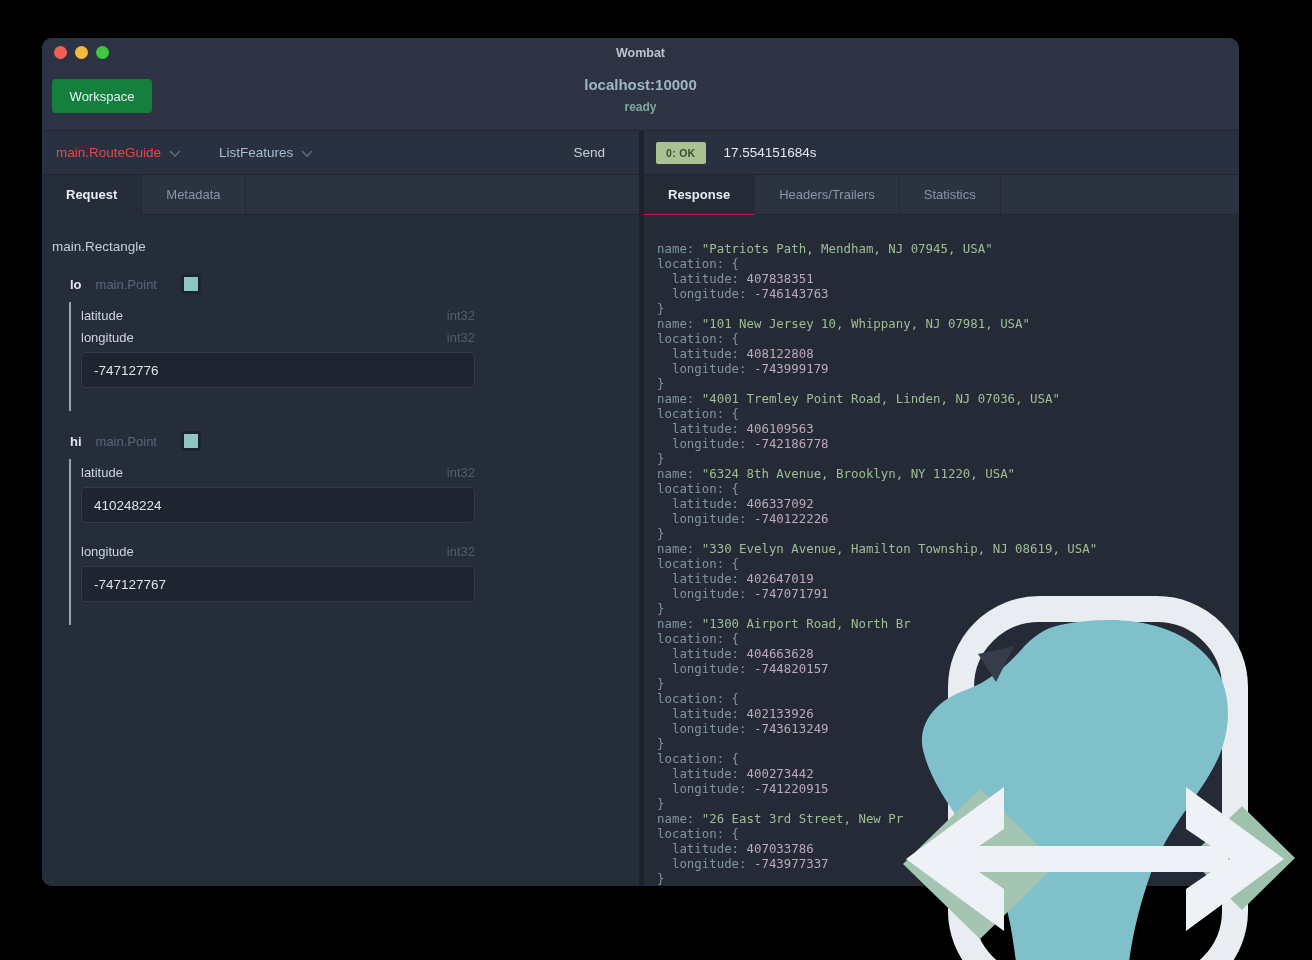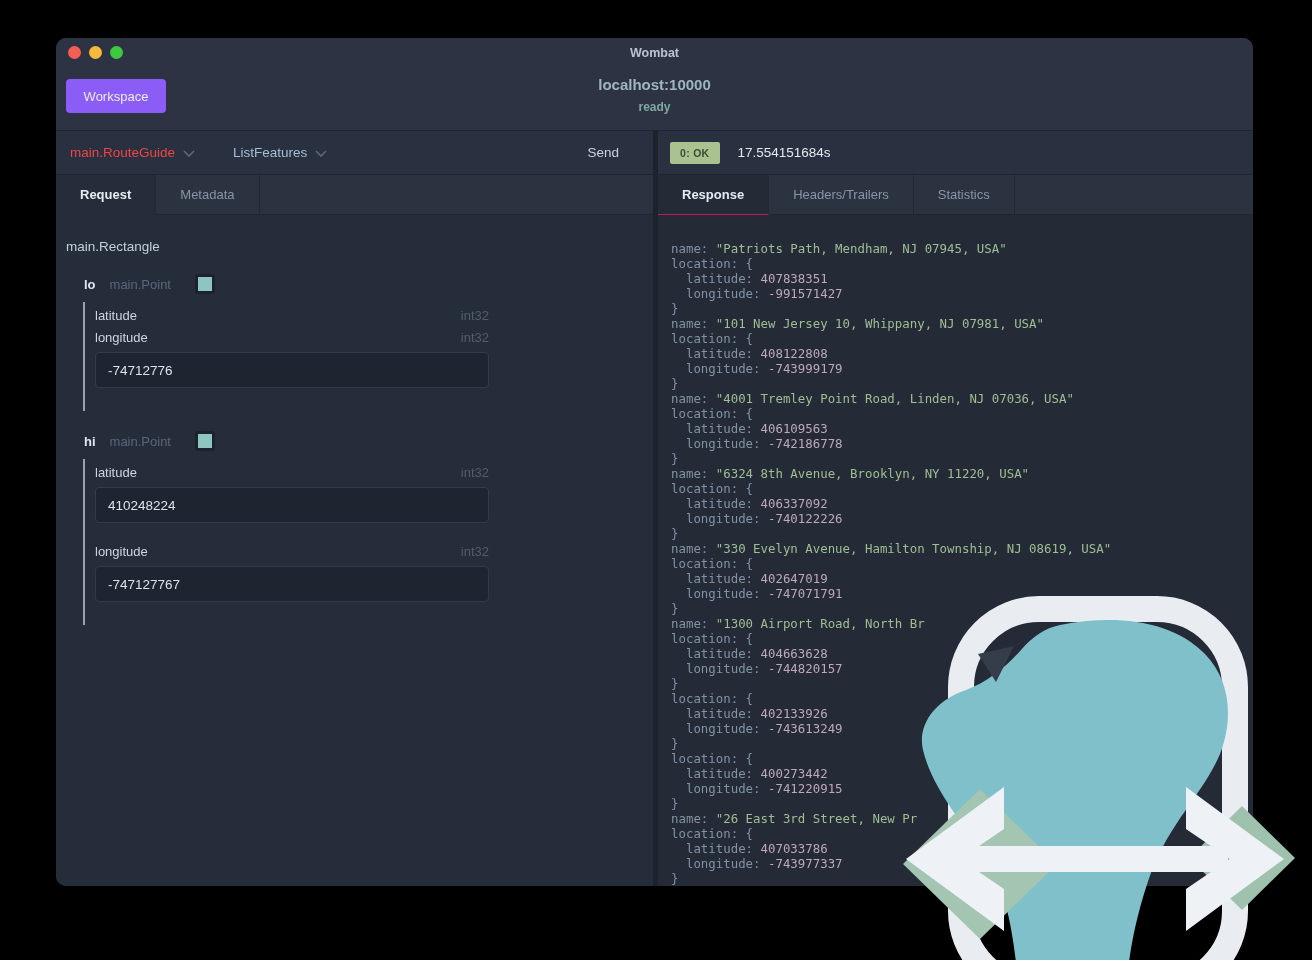--- a/index.html
+++ b/index.html
@@ -2,41 +2,41 @@
 <html><head>
 <meta charset="utf-8">
 <style>
   html,body{margin:0;padding:0;}
   body{
     width:1312px;height:960px;position:relative;overflow:hidden;
     background:#000;font-family:"Liberation Sans",sans-serif;
     -webkit-font-smoothing:antialiased;
   }
   .window{
-    position:absolute;left:56px;top:38px;width:1197px;height:848px;
+    position:absolute;left:42px;top:38px;width:1197px;height:848px;
     background:#2a3140;border-radius:10px;overflow:hidden;
     box-shadow:0 20px 60px rgba(0,0,0,.6);
     display:flex;flex-direction:column;
   }
   
   .titlebar{height:28px;position:relative;display:flex;align-items:center;background:#2d3342;flex:0 0 auto;}
   .traffic{display:flex;gap:8px;padding-left:12px;}
   .light{width:13px;height:13px;border-radius:50%;}
   .light.red{background:#f45f55;}
   .light.yellow{background:#f5b93c;}
   .light.green{background:#3ec940;}
   .win-title{
     position:absolute;left:0;right:0;top:0;height:28px;line-height:30px;text-align:center;
     color:#b9c3cf;font-size:12.5px;font-weight:bold;pointer-events:none;
   }
   
   .header{height:64px;position:relative;background:#2d3342;flex:0 0 auto;}
   .workspace-btn{
     position:absolute;left:10px;top:13px;width:100px;height:34px;
-    background:#8b5cf6;color:#e9eff6;font-size:13px;border:none;border-radius:4px;
+    background:#15803d;color:#e9eff6;font-size:13px;border:none;border-radius:4px;
     font-family:inherit;
   }
   .conn{position:absolute;left:0;right:0;top:10px;text-align:center;}
   .conn .target{color:#9db6c2;font-size:15px;font-weight:bold;}
   .conn .state{color:#7fa8a1;font-size:12px;font-weight:bold;margin-top:7px;}
   
   .main{flex:1;display:flex;min-height:0;}
   .left-pane{width:597px;flex:0 0 auto;display:flex;flex-direction:column;border-right:5px solid #1d232d;background:#262d3a;}
   .right-pane{flex:1;display:flex;flex-direction:column;background:#242a36;min-width:0;}
   
@@ -197,21 +197,21 @@
       <div class="tabs">
         <div class="tab active">Response</div>
         <div class="tab">Headers/Trailers</div>
         <div class="tab">Statistics</div>
       </div>
 
       <div class="resp-scroll">
           <div class="rline"><span class="k">name: </span><span class="s">"Patriots Path, Mendham, NJ 07945, USA"</span></div>
           <div class="rline"><span class="k">location: {</span></div>
           <div class="rline"><span class="k">  latitude: </span><span class="n">407838351</span></div>
-          <div class="rline"><span class="k">  longitude: </span><span class="n">-991571427</span></div>
+          <div class="rline"><span class="k">  longitude: </span><span class="n">-746143763</span></div>
           <div class="rline"><span class="k">}</span></div>
           <div class="rline"><span class="k">name: </span><span class="s">"101 New Jersey 10, Whippany, NJ 07981, USA"</span></div>
           <div class="rline"><span class="k">location: {</span></div>
           <div class="rline"><span class="k">  latitude: </span><span class="n">408122808</span></div>
           <div class="rline"><span class="k">  longitude: </span><span class="n">-743999179</span></div>
           <div class="rline"><span class="k">}</span></div>
           <div class="rline"><span class="k">name: </span><span class="s">"4001 Tremley Point Road, Linden, NJ 07036, USA"</span></div>
           <div class="rline"><span class="k">location: {</span></div>
           <div class="rline"><span class="k">  latitude: </span><span class="n">406109563</span></div>
           <div class="rline"><span class="k">  longitude: </span><span class="n">-742186778</span></div>

